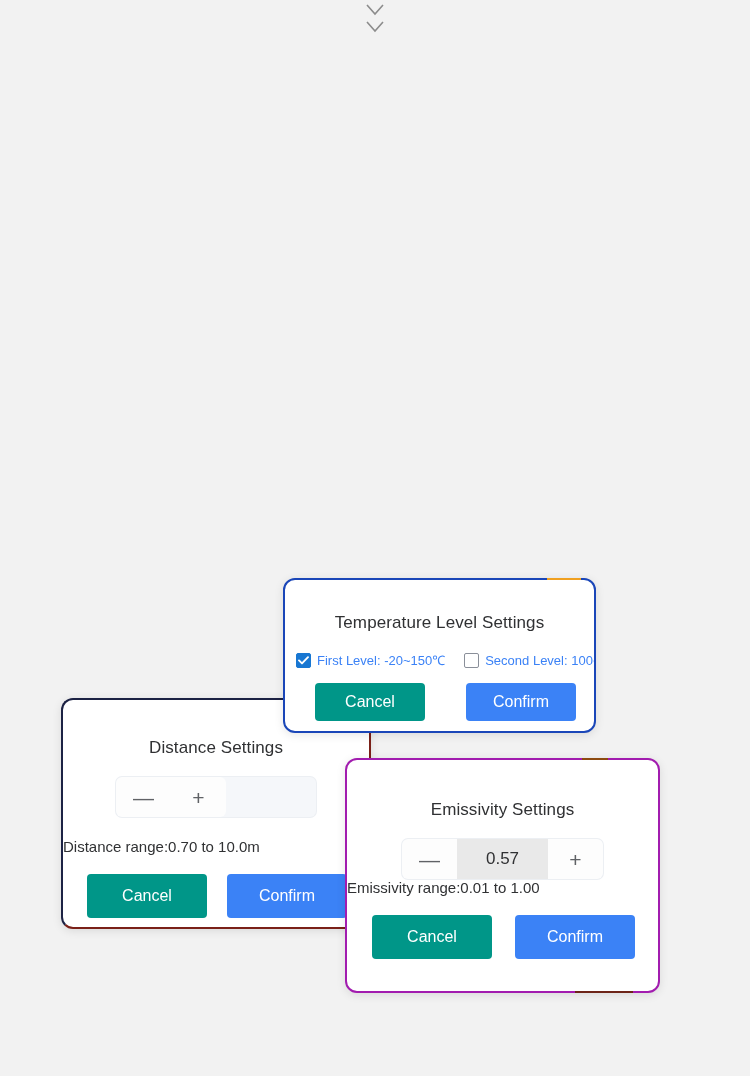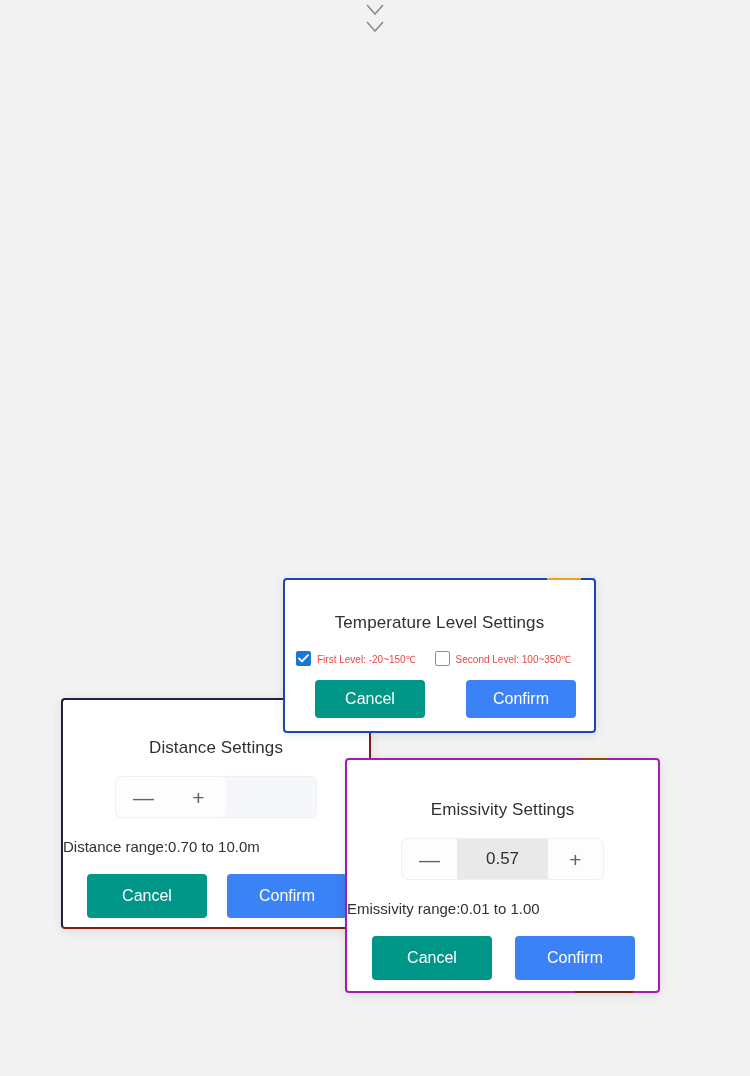--- a/index.html
+++ b/index.html
@@ -28,21 +28,21 @@
     align-items: center;
     justify-content: flex-start;
     gap: 1px;
   }
   .chevron-stack svg { display: block; }
 
   
   .dialog {
     position: absolute;
     background: #ffffff;
-    border-radius: 4px;
+    border-radius: 12px;
     box-sizing: border-box;
     box-shadow: 0 2px 10px rgba(0,0,0,0.10);
   }
   .dialog-title {
     text-align: center;
     color: #303133;
     font-size: 17px;
     font-weight: 400;
     letter-spacing: 0.1px;
     white-space: nowrap;
@@ -154,22 +154,22 @@
     flex: 0 0 auto;
     border-radius: 2px;
     display: flex;
     align-items: center;
     justify-content: center;
   }
   .cb.checked { background: #1877d2; border: 1px solid #1877d2; }
   .cb.unchecked { background: #ffffff; border: 1.5px solid #8a8f99; }
   .cb svg { display: block; }
   .cb-label {
-    font-size: 10px;
-    color: #ef4444;
+    font-size: 13px;
+    color: #3b82f6;
     white-space: nowrap;
     text-align: right;
   }
   .cb-gap { width: 7px; flex: 0 0 auto; }
   #temp-dialog .actions {
     margin: 14px 18px 0 30px;
   }
   #temp-dialog .btn { width: 110px; height: 38px; }
 
   
@@ -217,21 +217,21 @@
     width: 58px;
     height: 2px;
     background: #6d2418;
   }
   #emissivity-dialog .dialog-title { margin-top: 40px; }
   #emissivity-dialog .stepper {
     width: 201px;
     height: 40px;
     margin: 19px auto 0 auto;
   }
-  #emissivity-dialog .range-hint { margin-top: 21px; }
+  #emissivity-dialog .range-hint { }
   #emissivity-dialog .actions { margin: 19px 23px 0 25px; }
   #emissivity-dialog .btn { width: 120px; height: 44px; }
 </style>
 </head>
 <body>
 
 <div class="chevron-stack">
   <span>
     <svg width="24" height="16" viewBox="0 0 24 16" aria-hidden="true">
       <polyline points="4,3 12,12 20,3" fill="none" stroke="#8c8c8c" stroke-width="1.6"></polyline>

